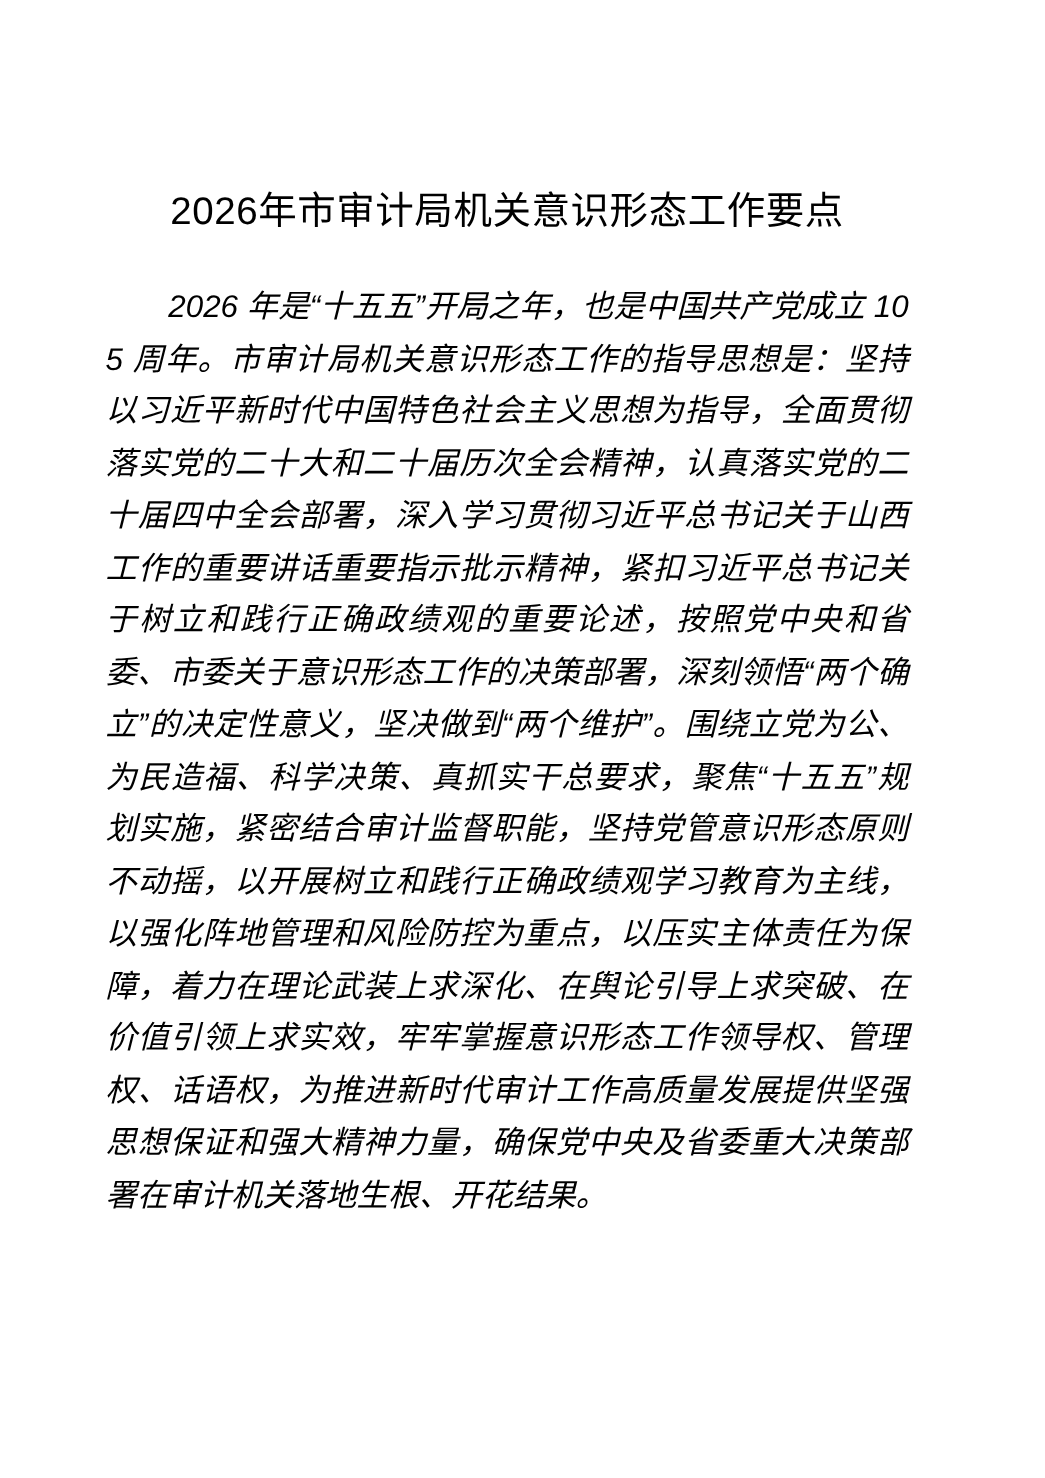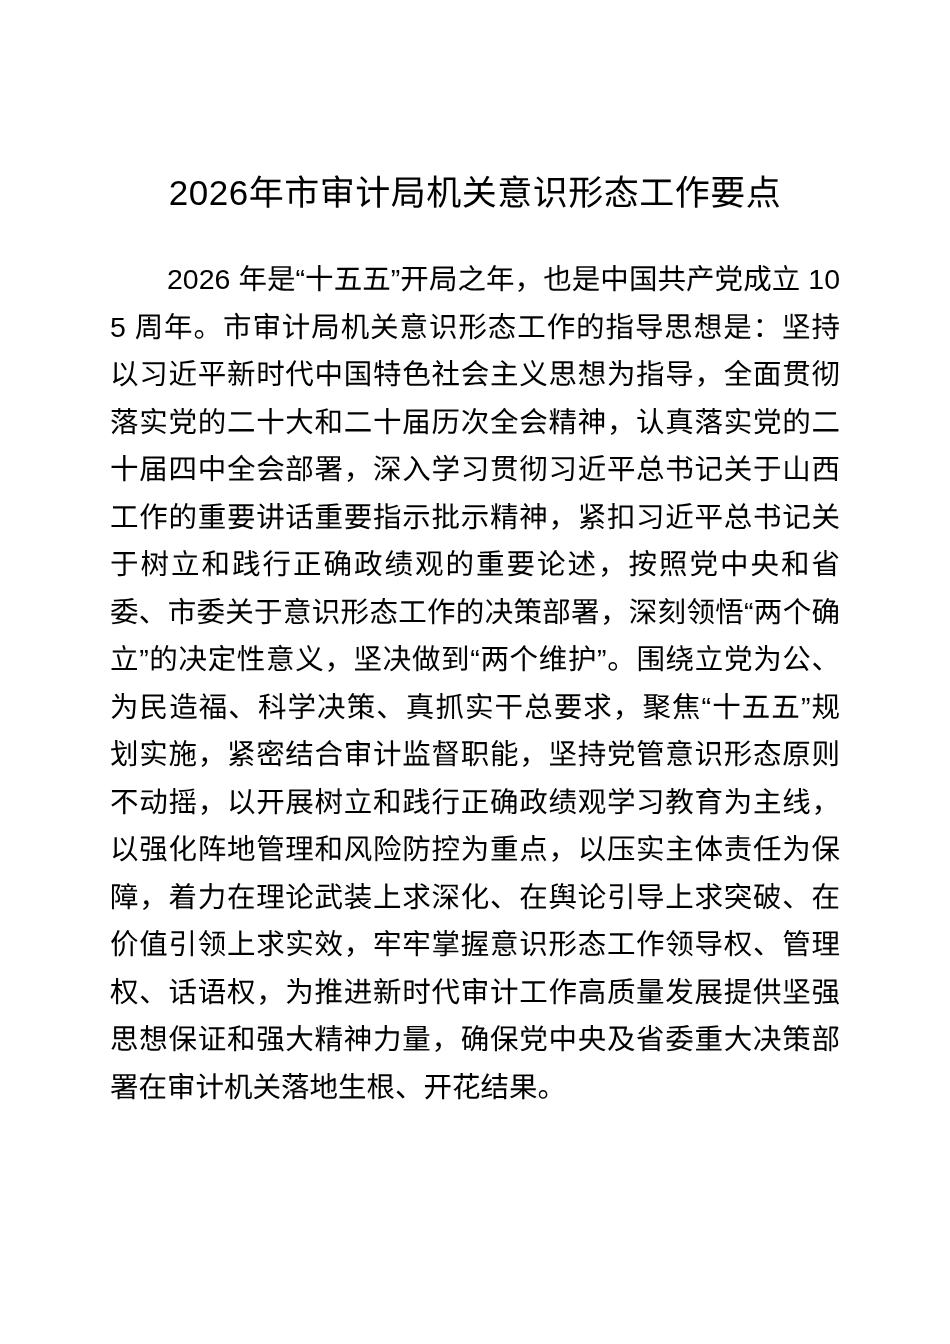--- a/index.html
+++ b/index.html
@@ -20,21 +20,21 @@
     width: 950px;
     height: 1344px;
     background: #ffffff;
     margin: 0 auto;
     overflow: hidden;
     box-sizing: border-box;
   }
 
   .page-body {
     position: absolute;
-    left: 110px;
+    left: 96px;
     top: 0;
     width: 730px;
   }
 
   
   .doc-title {
     margin: 0;
     padding-top: 168px;
     font-family: "Liberation Sans", "DejaVu Sans", sans-serif;
     font-size: 35px;
@@ -52,20 +52,21 @@
     font-family: "Liberation Sans", "DejaVu Sans", sans-serif;
     font-size: 28.5px;
     font-weight: 400;
     line-height: 47.5px;
     color: #000000;
     text-align: justify;
     text-justify: inter-character;
     text-indent: 2em;
     letter-spacing: 0px;
     word-break: break-all;
+    font-style: italic;
   }
 
   .body-para.first {
     margin-top: 38px;
   }
 
   
   .section-heading {
     margin: 0;
     font-family: "Liberation Serif", "DejaVu Serif", serif;

